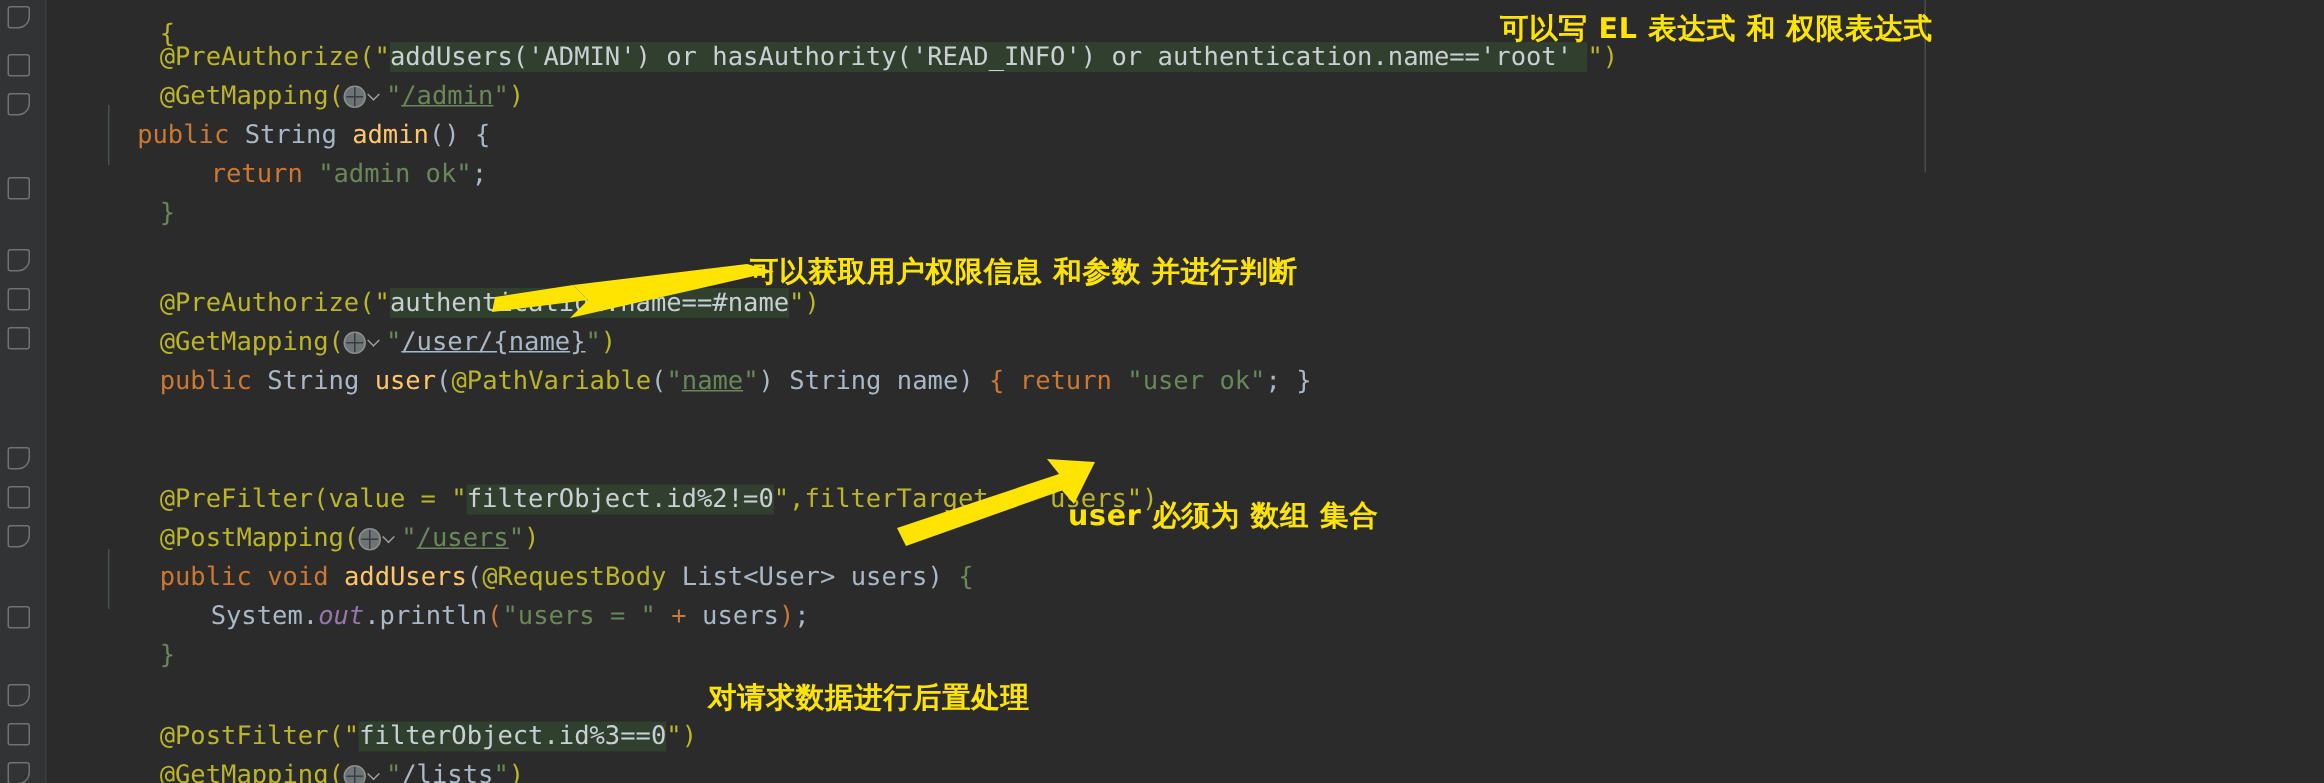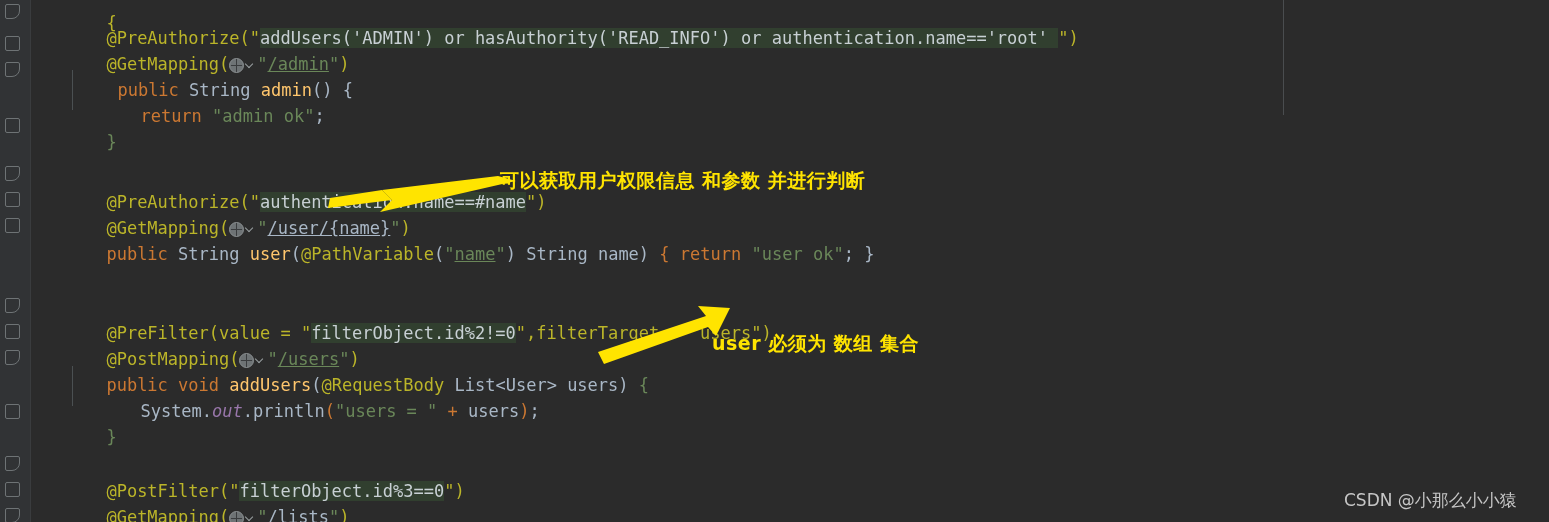--- a/index.html
+++ b/index.html
@@ -220,21 +220,21 @@
     </div>
 
     <div class="code-line" style="top:-1px; left:15px">
       <span class="t-ann">@PreAuthorize("</span><span class="inj t-spel-pl">addUsers('ADMIN') or hasAuthority('READ_INFO') or authentication.name=='root' </span><span class="t-ann">")</span>
     </div>
 
     <div class="code-line" style="top:25px; left:15px">
       <span class="t-ann">@GetMapping(</span><span class="globe"></span><span class="chev"></span><span class="t-str">"</span><span class="t-link">/admin</span><span class="t-str">"</span><span class="t-ann">)</span>
     </div>
 
-    <div class="code-line" style="top:51px; left:26px">
+    <div class="code-line" style="top:51px; left:0">
       <span class="t-kw">public</span><span class="t-plain"> </span><span class="t-type">String</span><span class="t-plain"> </span><span class="t-method">admin</span><span class="t-punct">() {</span>
     </div>
 
     <div class="code-line" style="top:77px; left:49px">
       <span class="t-kw">return</span><span class="t-plain"> </span><span class="t-str">"admin ok"</span><span class="t-punct">;</span>
     </div>
     <div class="indent-guide" style="left:42px; top:70px; height:40px"></div>
 
     <div class="code-line" style="top:103px; left:15px">
       <span class="t-str">}</span>
@@ -282,31 +282,32 @@
     </div>
 
     <div class="code-line" style="top:504px; left:15px">
          
     </div>
 
   </div>
 
   <div class="vsep" style="left:1283px; height:115px;"></div>
 
+  <div class="note" style="left:1000px; top:6px;">可以写 EL 表达式 和 权限表达式</div>
 
   <div class="note" style="left:500px; top:168px;">可以获取用户权限信息 和参数 并进行判断</div>
 
 
   <div class="note" style="left:712px; top:331px;">user 必须为 数组 集合</div>
 
+  <div class="note" style="left:472px; top:452px;">对请求数据进行后置处理</div>
 
   <svg class="arrow-svg" style="left:320px; top:168px;" width="200" height="55" viewBox="0 0 200 55">
     <polygon points="178,8 196,13 60,44 72,32 62,22" fill="#ffe400"></polygon>
     <polygon points="62,22 72,32 8,40 10,30" fill="#ffe400"></polygon>
   </svg>
 
   <svg class="arrow-svg" style="left:598px; top:300px;" width="140" height="70" viewBox="0 0 140 70">
     <polygon points="0,52 108,16 100,6 132,8 118,36 110,27 6,64" fill="#ffe400"></polygon>
   </svg>
 
-  <div class="watermark" style="left:1344px; top:489px;">CSDN @小那么小小猿</div>
 
 </div>
 
 </body></html>

